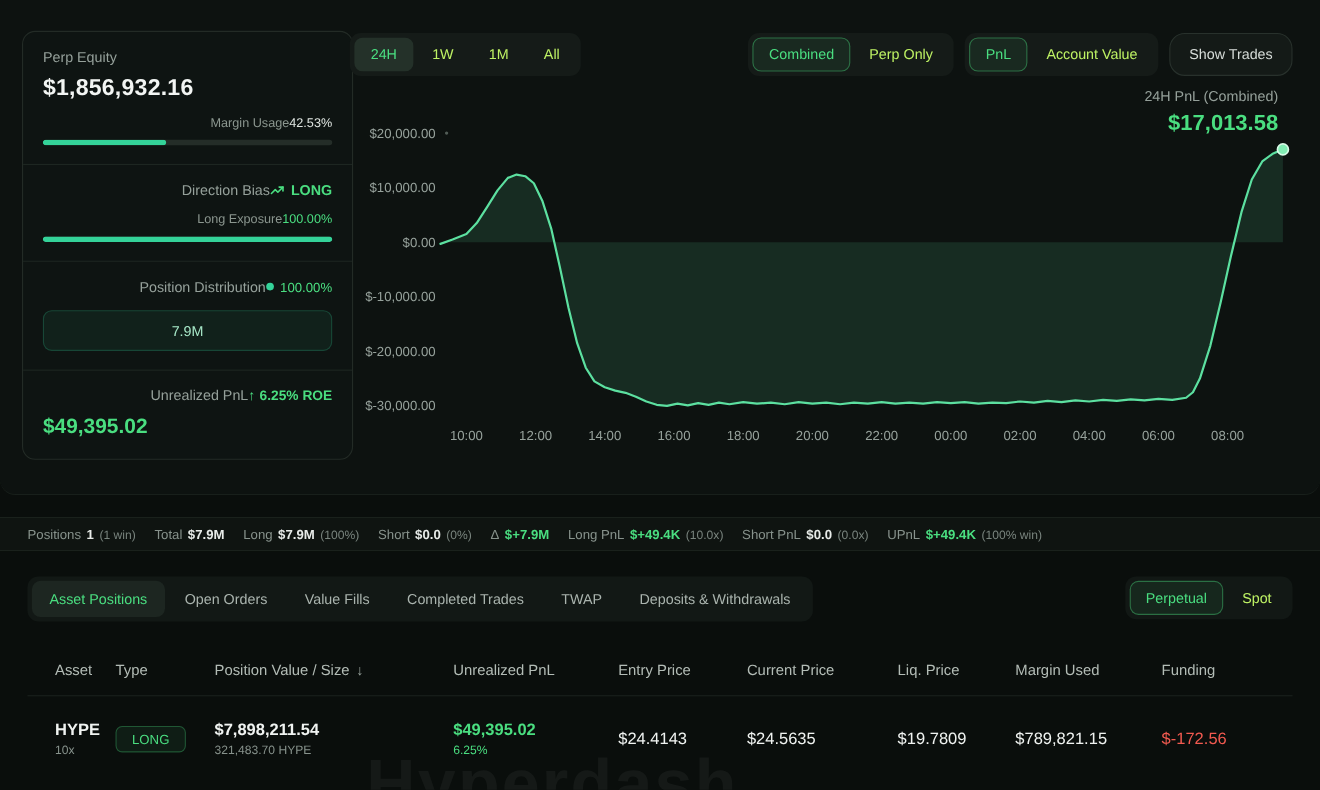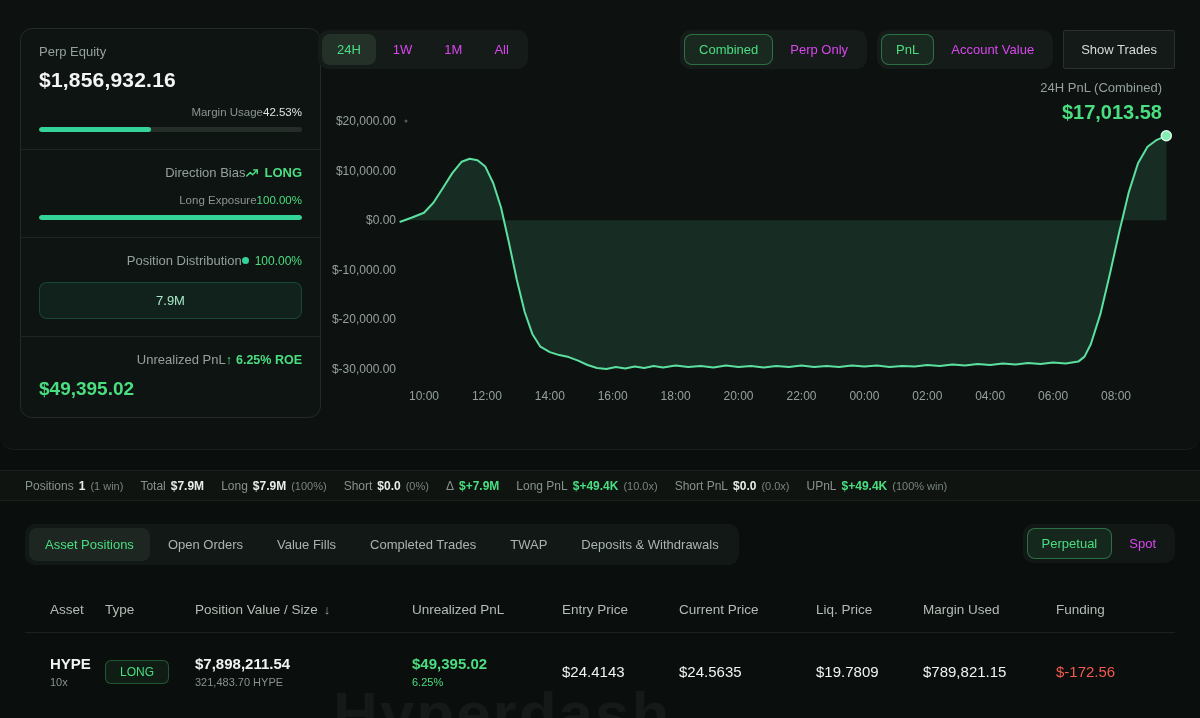--- a/index.html
+++ b/index.html
@@ -42,31 +42,31 @@
   }
   .roe { font-size:12.5px; font-weight:700; color:#4ade80; display:flex; align-items:center; gap:4px; }
   .upnl-big { font-size:19px; font-weight:700; color:#4ade80; margin-top:11px; }
 
   
   .seg-group {
     position:absolute; display:flex; gap:2px; padding:4px;
     background:#151b18; border-radius:10px;
   }
   .seg-btn {
-    border:1px solid transparent; background:transparent; color:#d946ef;
+    border:1px solid transparent; background:transparent; color:#bef264;
     font-size:13px; font-family:inherit; padding:7px 14px; border-radius:8px; cursor:pointer;
   }
   .seg-btn.active { background:#243129; color:#4ade80; }
   .seg-btn.active.outlined { background:rgba(74,222,128,0.08); border-color:rgba(74,222,128,0.4); }
   .time-group { left:318px; top:30px; }
   .right-controls { position:absolute; right:25px; top:30px; display:flex; gap:10px; }
   .right-controls .seg-group { position:static; }
   .show-trades-btn {
     background:#141a17; border:1px solid #28312c; color:#d6dcd8;
-    font-size:13px; font-family:inherit; padding:9px 17px; border-radius:2px; cursor:pointer;
+    font-size:13px; font-family:inherit; padding:9px 17px; border-radius:14px; cursor:pointer;
   }
   .chart-header { position:absolute; right:38px; top:80px; text-align:right; }
   .chart-header .lbl { font-size:13px; color:#95a09a; }
   .chart-header .val { font-size:20px; font-weight:700; color:#4ade80; margin-top:6px; }
 
   .chart-wrap { position:absolute; left:330px; top:108px; width:860px; height:305px; }
   .chart-wrap svg { display:block; }
   .tick { font-size:12px; fill:#96a19b; font-family:"Liberation Sans", sans-serif; }
   .chart-watermark {
     position:absolute; left:168px; top:108px;

